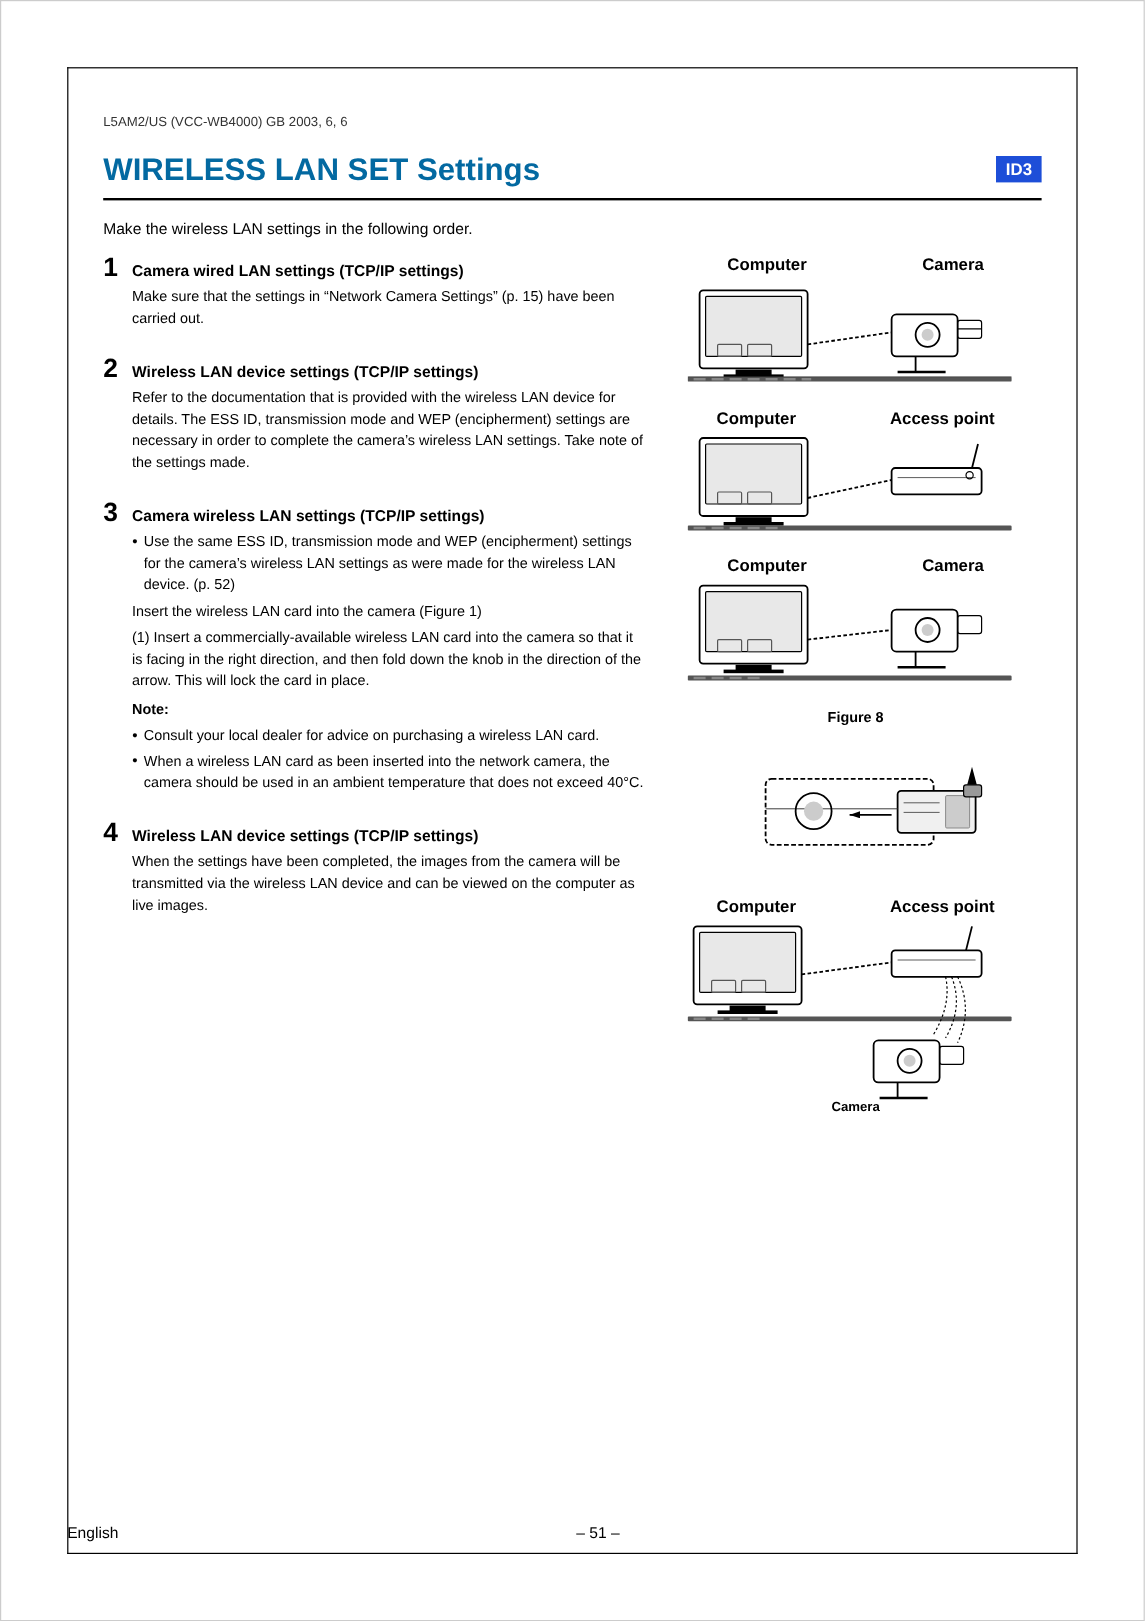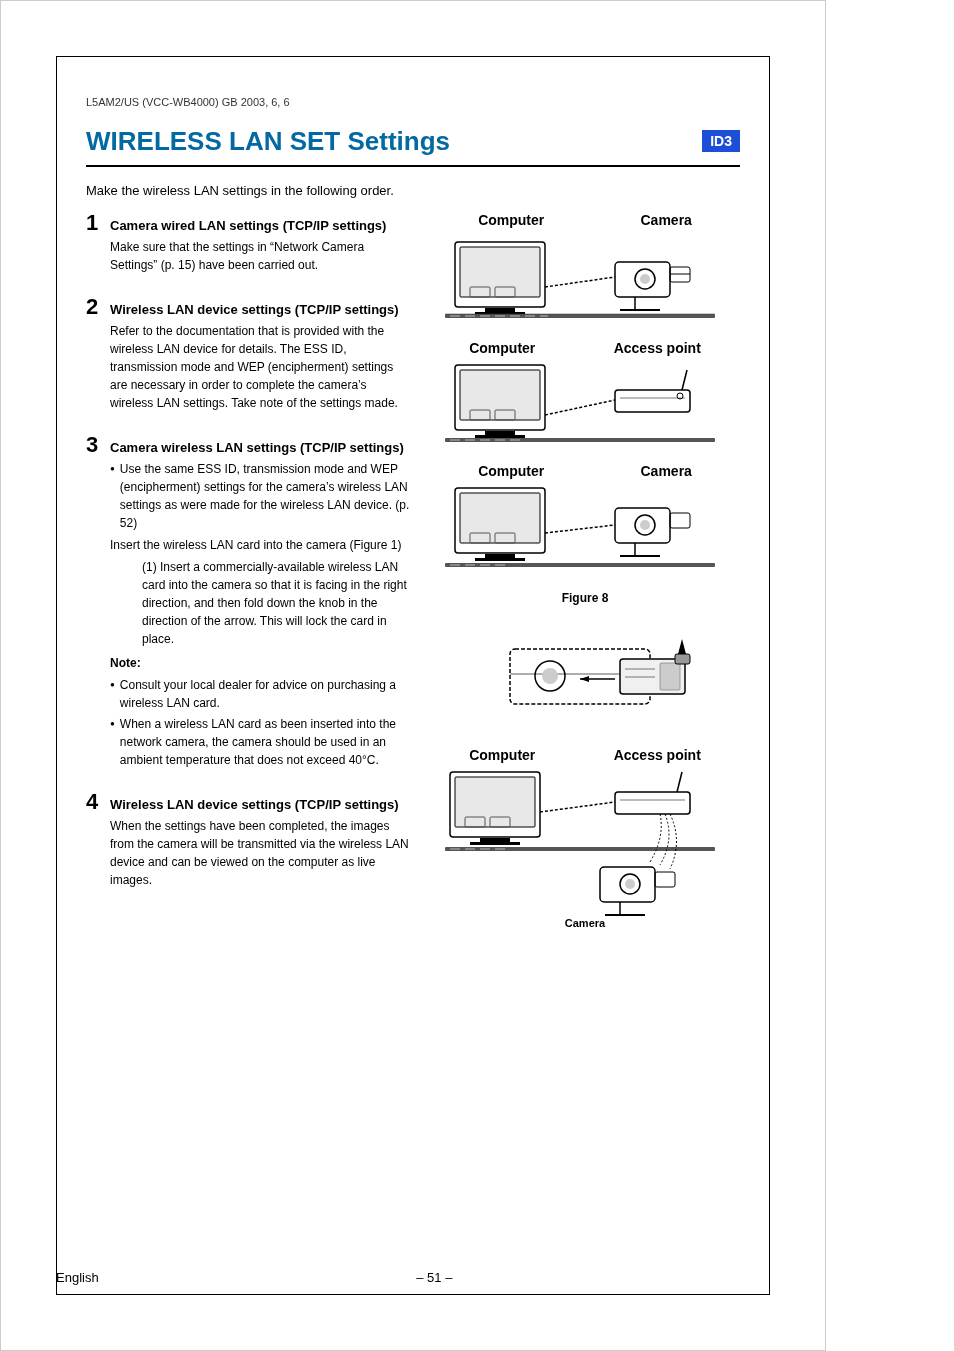--- a/index.html
+++ b/index.html
@@ -7,21 +7,21 @@
       width: 954px;
       min-height: 1351px;
       background: #fff;
       font-family: Arial, Helvetica, sans-serif;
       font-size: 13px;
       color: #000;
       position: relative;
     }
 
     .page-wrapper {
-      width: 826px;
+      width: 954px;
       min-height: 1351px;
       padding: 0;
       position: relative;
       border: 1px solid #ccc;
     }
 
     
     .top-border {
       position: absolute;
       top: 55px;
@@ -207,21 +207,20 @@
     }
     .footer-center {
       text-align: center;
       flex: 1;
     }
 
     
     .numbered-list {
       list-style: none;
       padding-left: 0;
-      margin-left: 32px;
     }
     .numbered-list li {
       display: flex;
       gap: 5px;
       margin-bottom: 3px;
     }
   </style>
 </head>
 <body>
 

